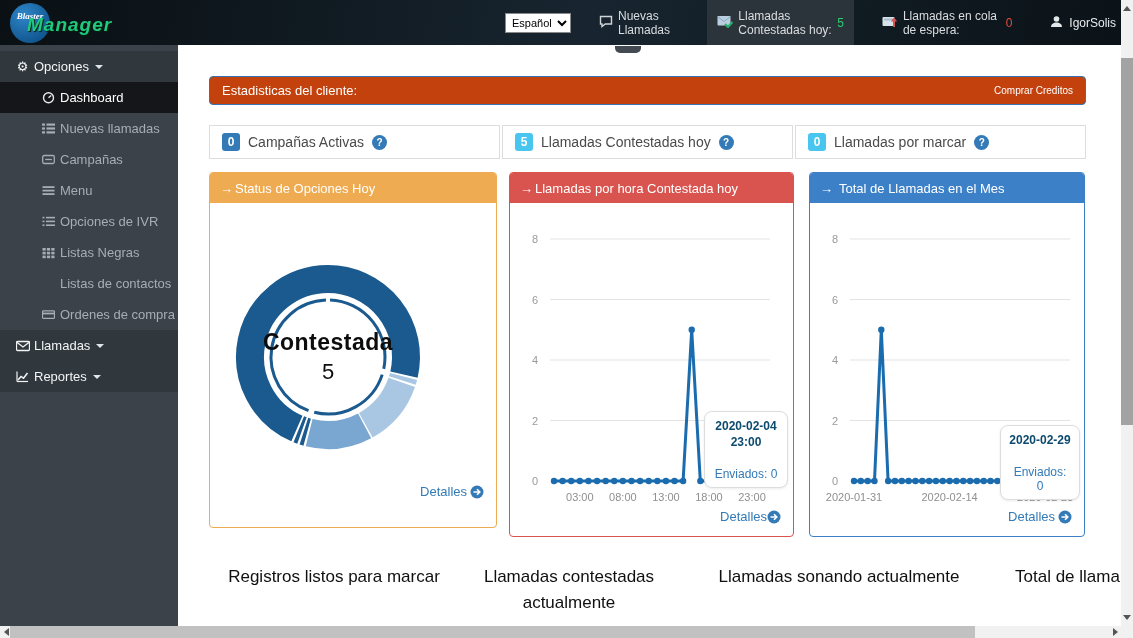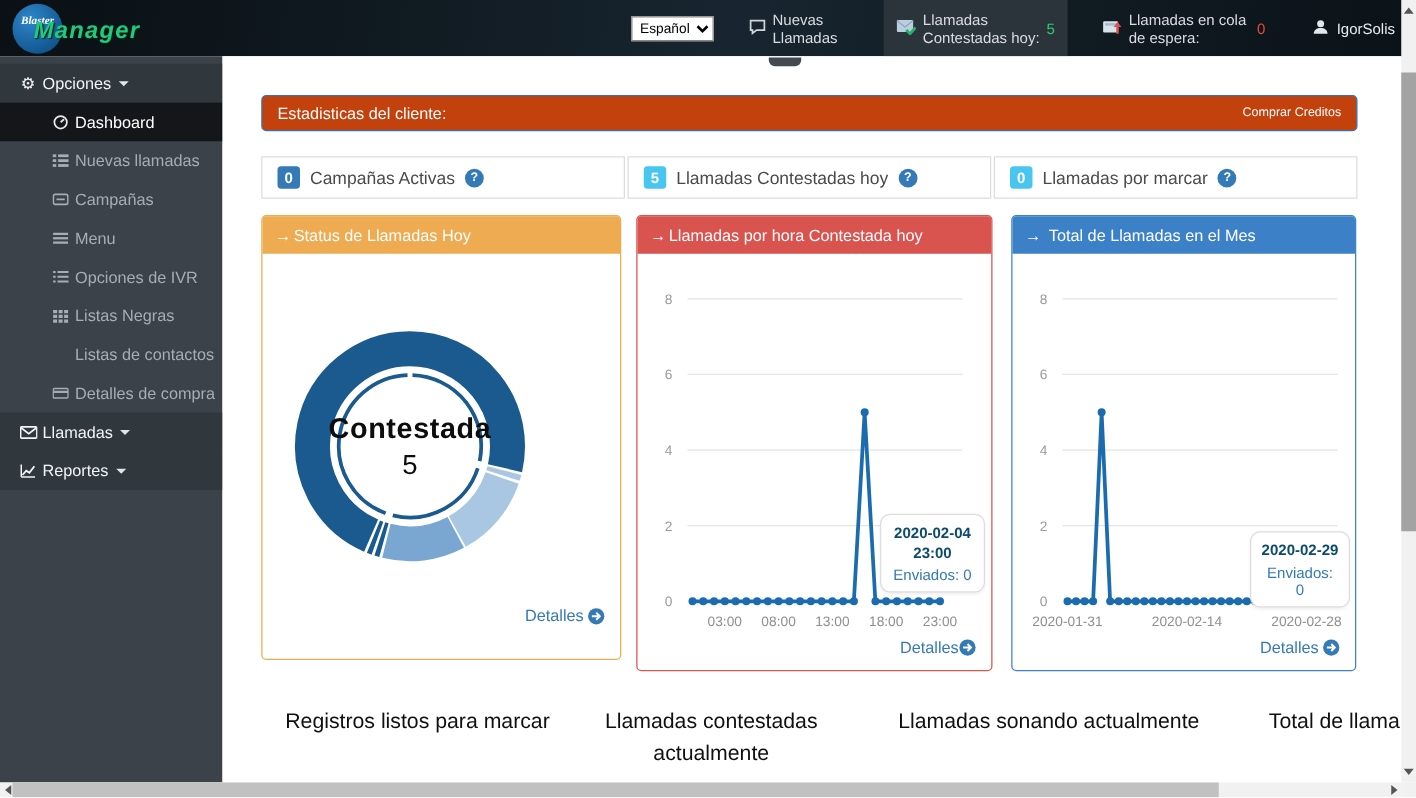--- a/index.html
+++ b/index.html
@@ -85,21 +85,21 @@
   .donut-center .dc-value{font-size:22px;margin-top:3px;}
 
   .detalles{position:absolute;right:12px;bottom:10px;display:flex;align-items:center;gap:3px;
             color:#337ab7;font-size:13px;text-decoration:none;cursor:pointer;}
   .panel.p2 .detalles{gap:0;bottom:8px;}
   .panel.p3 .detalles{bottom:8px;}
 
   .chart-tooltip{position:absolute;background:#fff;border:1px solid #ddd;border-radius:8px;
                  box-shadow:0 1px 3px rgba(0,0,0,0.08);padding:6px 8px;text-align:center;}
   .chart-tooltip .tt-title{font-size:12px;font-weight:bold;color:#0c4a6e;line-height:1.35;}
-  .chart-tooltip .tt-value{font-size:12px;color:#337ab7;margin-top:3px;}
+  .chart-tooltip .tt-value{font-size:12px;color:#337ab7;margin-top:17px;}
   .tooltip-2{left:194px;top:208px;width:84px;}
   .tooltip-3{left:190px;top:222px;width:80px;}
 
   .bottom-labels{display:flex;margin-top:27px;width:912px;overflow:hidden;color:#101010;}
   .bottom-label{font-size:17px;text-align:center;line-height:1.5;}
   .bl-1{width:250px;white-space:nowrap;}
   .bl-2{width:220px;}
   .bl-3{width:320px;white-space:nowrap;}
   .bl-4{flex:0 0 auto;white-space:nowrap;padding-left:16px;}
 
@@ -262,21 +262,21 @@
     <div class="side-item noicon">
       <span>Listas de contactos</span>
     </div>
     <div class="side-item">
       <span class="s-icon">
         <svg width="13" height="13" viewBox="0 0 13 13">
             <rect x="0.5" y="2.8" width="12" height="7.6" rx="1" fill="none" stroke="currentColor" stroke-width="1.2"></rect>
             <rect x="0.5" y="4.6" width="12" height="1.8" fill="currentColor"></rect>
           </svg>
       </span>
-      <span>Detalles de compra</span>
+      <span>Ordenes de compra</span>
     </div>
     <div class="side-item top">
       <span class="s-icon">
         <svg width="14" height="12" viewBox="0 0 14 12">
             <rect x="0.5" y="1.5" width="13" height="9" rx="1" fill="none" stroke="currentColor" stroke-width="1.3"></rect>
             <path d="M0.5 2l6.5 5 6.5-5" fill="none" stroke="currentColor" stroke-width="1.3"></path>
           </svg>
       </span>
       <span>Llamadas</span>
       <span class="side-caret"></span>
@@ -319,21 +319,21 @@
           <span class="stat-label">Llamadas por marcar</span>
           <span class="qmark">?</span>
         </div>
       </div>
 
       <div class="panels">
 
         <div class="panel p1">
           <div class="panel-head">
             <span class="arrow">→</span>
-            <span>Status de Llamadas Hoy</span>
+            <span>Status de Opciones Hoy</span>
           </div>
           <div class="panel-body">
             <svg id="donut-svg" width="286" height="302">
                 <path d="M 118.00 76.00 A 78 78 0 0 1 194.00 171.55" stroke="#1a5a8e" stroke-width="28" fill="none"></path>
                 <path d="M 193.52 173.53 A 78 78 0 0 1 192.39 177.46" stroke="#a9c7e3" stroke-width="28" fill="none"></path>
                 <path d="M 191.75 179.39 A 78 78 0 0 1 155.82 222.22" stroke="#a9c7e3" stroke-width="28" fill="none"></path>
                 <path d="M 154.62 222.87 A 78 78 0 0 1 99.13 229.68" stroke="#7aa7d2" stroke-width="28" fill="none"></path>
                 <path d="M 97.16 229.16 A 78 78 0 0 1 93.90 228.18" stroke="#1a5a8e" stroke-width="28" fill="none"></path>
                 <path d="M 91.96 227.53 A 78 78 0 0 1 88.78 226.32" stroke="#1a5a8e" stroke-width="28" fill="none"></path>
                 <path d="M 86.90 225.53 A 78 78 0 0 1 118.00 76.00" stroke="#1a5a8e" stroke-width="28" fill="none"></path>

